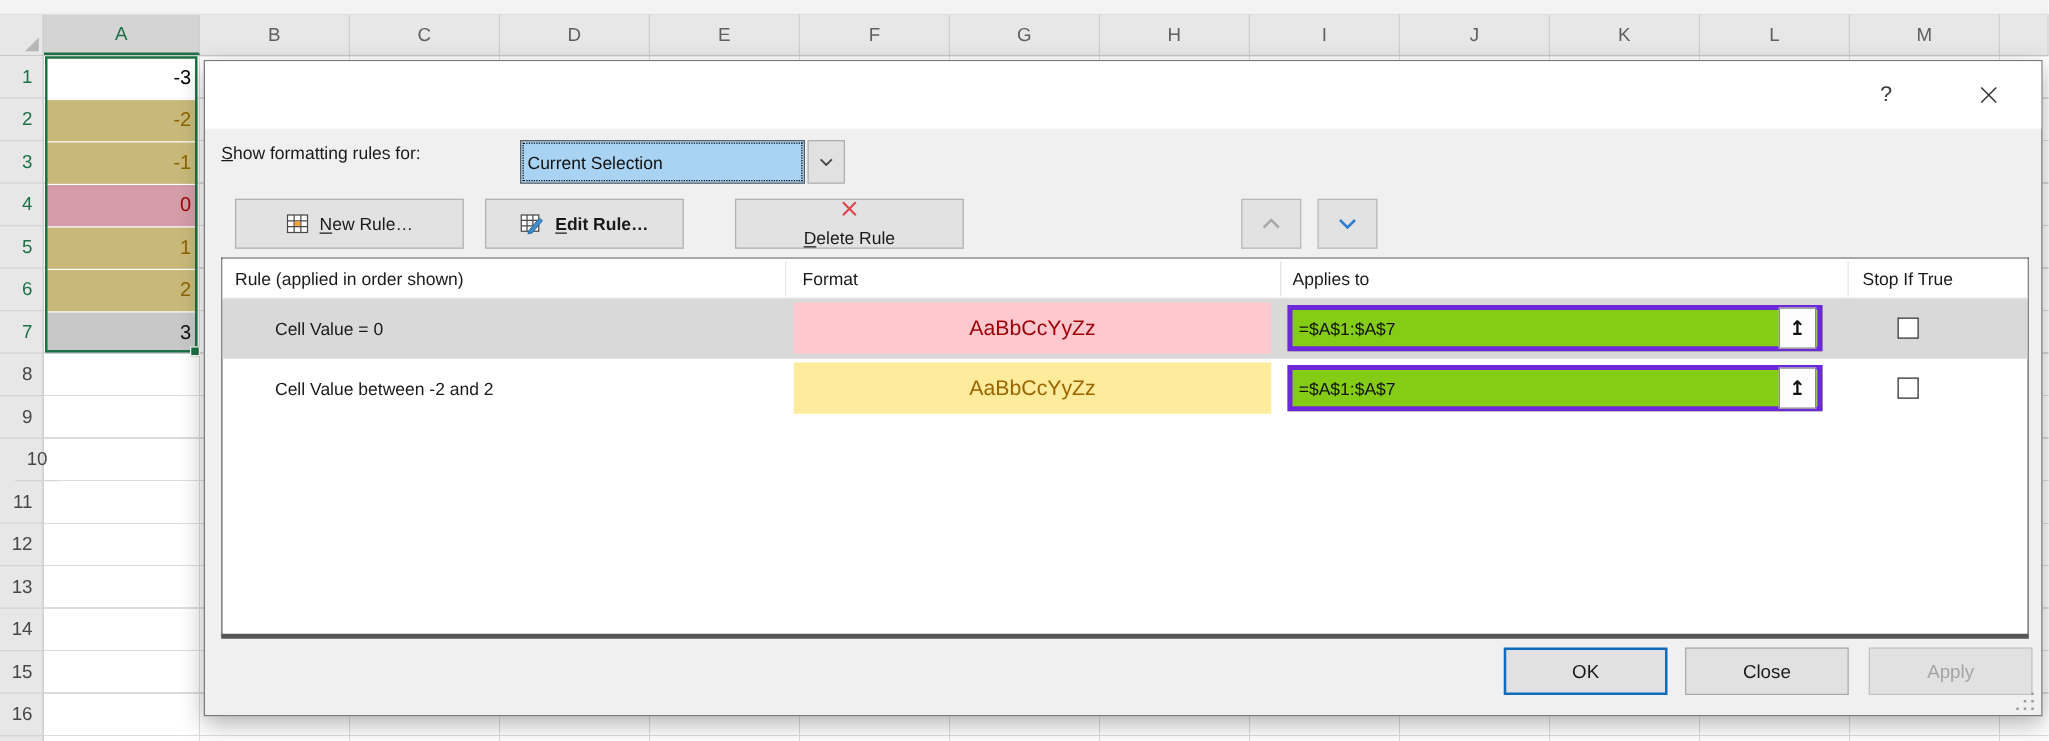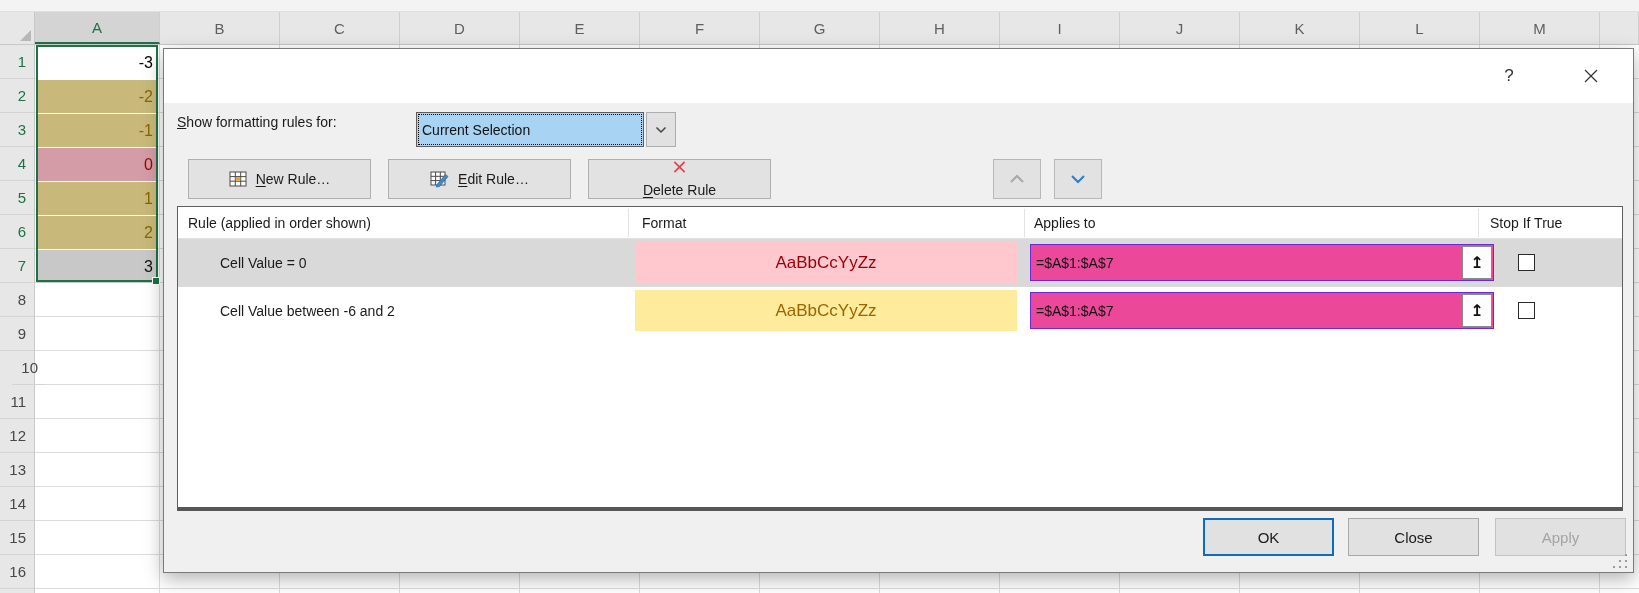--- a/index.html
+++ b/index.html
@@ -43,39 +43,39 @@
   #combo { position:absolute; left:252px; top:63px; width:260px; height:35px; display:flex; }
   #combo .val { flex:1; background:#a9d3f3; border:1px solid #5e5e5e; outline:1px dotted #000; outline-offset:-3px;
                 display:flex; align-items:center; padding-left:5px; font-size:14px; color:#111; }
   #combo .drop { width:30px; margin-left:2px; background:#e1e1e1; border:1px solid #adadad;
                  display:flex; align-items:center; justify-content:center; }
 
   .rulebtn { position:absolute; top:110px; height:40px; background:#e2e2e2; border:1px solid #b0b0b0;
              display:flex; align-items:center; justify-content:center; gap:8px; font-size:14px; color:#1a1a1a; }
   .rulebtn u { text-underline-offset:2px; }
   #b-new  { left:24px;  width:183px; }
-  #b-edit { left:224px; width:183px; }
+  #b-edit { left:224px; width:159px;font-weight:bold; }
   #b-del  { left:424px; width:183px;flex-direction:column; }
   #b-dup  { left:624px; width:186px; }
   .mini { position:absolute; top:110px; width:48px; height:40px; background:#e2e2e2; border:1px solid #b8b8b8;
           display:flex; align-items:center; justify-content:center; }
   #b-up   { left:829px; }
   #b-down { left:890px; }
 
   #list { position:absolute; left:13px; top:157px; width:1446px; height:305px; background:#fff;
           border:1px solid #5f5f5f; border-bottom:4px solid #565656; }
   #list .lhead { position:absolute; left:0; top:0; width:100%; height:32px; background:#fff; border-bottom:1px solid #e3e3e3; }
   .lh { position:absolute; top:0; height:32px; display:flex; align-items:center; font-size:14px; color:#1a1a1a; }
   .lh-sep { position:absolute; top:2px; height:28px; width:1px; background:#e3e3e3; }
   .lrow { position:absolute; left:0; width:100%; height:48px; }
   .lrow.sel { background:#d9d9d9; }
   .lrow .rtext { position:absolute; left:42px; top:0; height:48px; display:flex; align-items:center; font-size:14px; color:#1a1a1a; }
   .swatch { position:absolute; left:457px; top:3px; width:382px; height:41px; display:flex; align-items:center; justify-content:center;
             font-size:17px; }
-  .applies { position:absolute; left:852px; top:5px; width:464px; height:37px; background:#ec4899; border:1px solid #6d28d9;
+  .applies { position:absolute; left:852px; top:5px; width:428px; height:37px; background:#84cc16; border:4px solid #6d28d9;
              display:flex; align-items:center; }
   .applies input { flex:1; border:0; outline:0; font-size:14px; padding-left:5px; color:#111; background:transparent;
                    font-family:"Liberation Sans", sans-serif; }
   .collapse { width:30px; height:33px; margin:1px; background:#fdfdfd; border:1px solid #8a8a8a;
               display:flex; align-items:center; justify-content:center; font-family:"DejaVu Sans", sans-serif;
               font-size:16px; font-weight:bold; color:#111; }
   .stopbox { position:absolute; left:1340px; top:15px; width:17px; height:17px; background:#fff; border:1px solid #2b2b2b; }
 
   .footbtn { position:absolute; top:469px; width:131px; height:38px; background:#e1e1e1; border:1px solid #a9a9a9;
              display:flex; align-items:center; justify-content:center; font-size:15px; color:#1a1a1a; }
@@ -216,21 +216,21 @@
         <div class="applies">
           <input value="=$A$1:$A$7" style="">
           <div class="collapse">
               <span>↥</span>
             </div>
         </div>
         <div class="stopbox"></div>
       </div>
 
       <div class="lrow" style="top:80px">
-        <span class="rtext">Cell Value between -6 and 2</span>
+        <span class="rtext">Cell Value between -2 and 2</span>
         <div class="swatch" style="background: rgb(255, 235, 156); color: rgb(156, 101, 0);">AaBbCcYyZz</div>
         <div class="applies">
           <input value="=$A$1:$A$7" style="">
           <div class="collapse">
               <span>↥</span>
             </div>
         </div>
         <div class="stopbox"></div>
       </div>
     </div>

